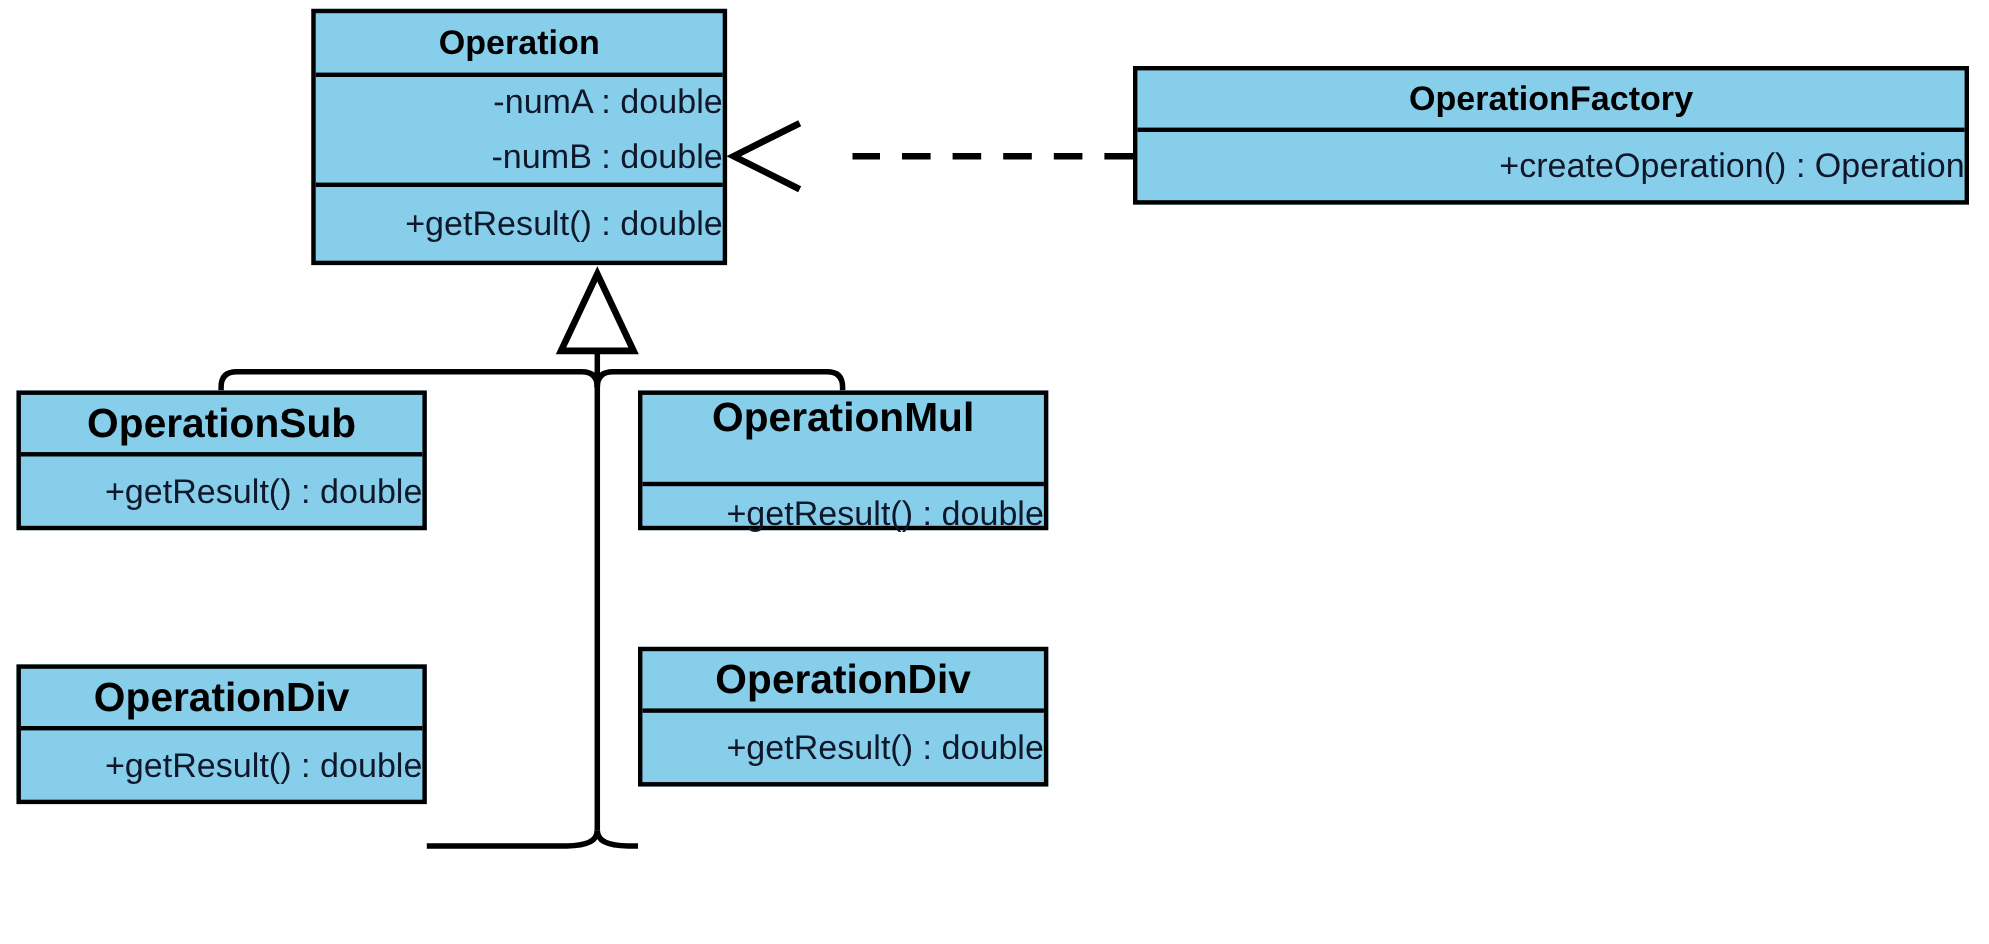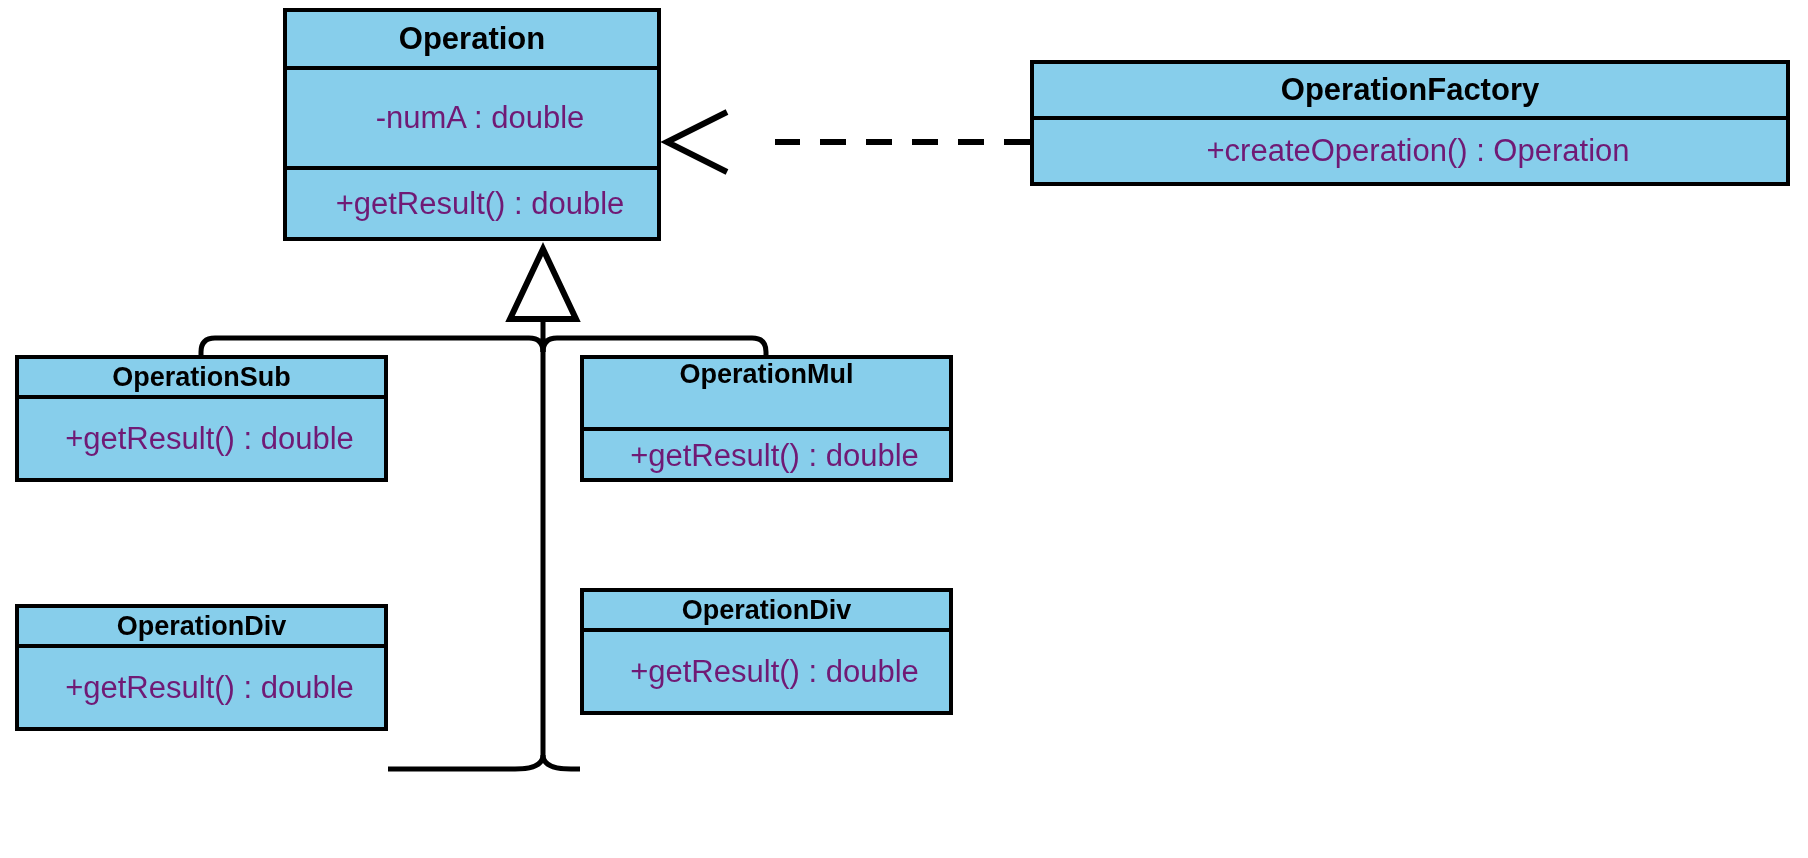--- a/index.html
+++ b/index.html
@@ -46,43 +46,43 @@
     justify-content: center;
   }
   .uml-compartment {
     box-sizing: border-box;
     border-top: 4px solid #000000;
     display: flex;
     flex-direction: column;
     justify-content: center;
   }
   .uml-member {
-    color: #701a75;
+    color: #0f172a;
     white-space: nowrap;
-    text-align: center;
+    text-align: right;
   }
 
   
   .box-operation        { left: 283px; top: 8px;   width: 378px; height: 233px; }
   .box-operation .uml-name       { height: 54px;  font-size: 31px; border-radius: 26px; }
   .box-operation .attrs          { height: 100px; padding-left: 16px; }
   .box-operation .attrs .uml-member { font-size: 31px; line-height: 50px; }
   .box-operation .ops            { flex: 1; padding-left: 16px; }
   .box-operation .ops .uml-member   { font-size: 31px; line-height: 50px; }
 
   .box-factory          { left: 1030px; top: 60px; width: 760px; height: 126px; }
   .box-factory .uml-name         { height: 52px;  font-size: 31px; }
   .box-factory .ops              { flex: 1; padding-left: 16px; }
   .box-factory .ops .uml-member     { font-size: 31px; line-height: 50px; }
 
   .box-sub              { left: 15px;  top: 355px; width: 373px; height: 127px; }
   .box-mul              { left: 580px; top: 355px; width: 373px; height: 127px; gap: 37px; }
   .box-add              { left: 15px;  top: 604px; width: 373px; height: 127px; }
   .box-div              { left: 580px; top: 588px; width: 373px; height: 127px; }
-  .leaf .uml-name                { height: 36px;  font-size: 27px; }
+  .leaf .uml-name                { height: 52px;  font-size: 37px; }
   .leaf .ops                     { flex: 1; padding-left: 16px; }
   .leaf .ops .uml-member            { font-size: 31px; line-height: 50px; }
 </style>
 </head>
 <body>
 
 <div id="canvas">
 
   <svg id="edges" viewBox="0 0 1808 858" width="1808" height="858" xmlns="http://www.w3.org/2000/svg">
 
@@ -103,20 +103,21 @@
     <g>
       <line x1="1030" y1="142" x2="775" y2="142" stroke="#000000" stroke-width="6" stroke-dasharray="26 20"></line>
       <polyline points="727,112 667,142 727,172" fill="none" stroke="#000000" stroke-width="6" stroke-linecap="butt" stroke-linejoin="miter"></polyline>
     </g>
   </svg>
 
   <div class="uml-class box-operation">
     <div class="uml-name">Operation</div>
     <div class="uml-compartment attrs">
       <div class="uml-member">-numA : double</div>
+      <div class="uml-member">-numB : double</div>
     </div>
     <div class="uml-compartment ops">
       <div class="uml-member">+getResult() : double</div>
     </div>
   </div>
 
   <div class="uml-class box-factory">
     <div class="uml-name">OperationFactory</div>
     <div class="uml-compartment ops">
       <div class="uml-member">+createOperation() : Operation</div>

